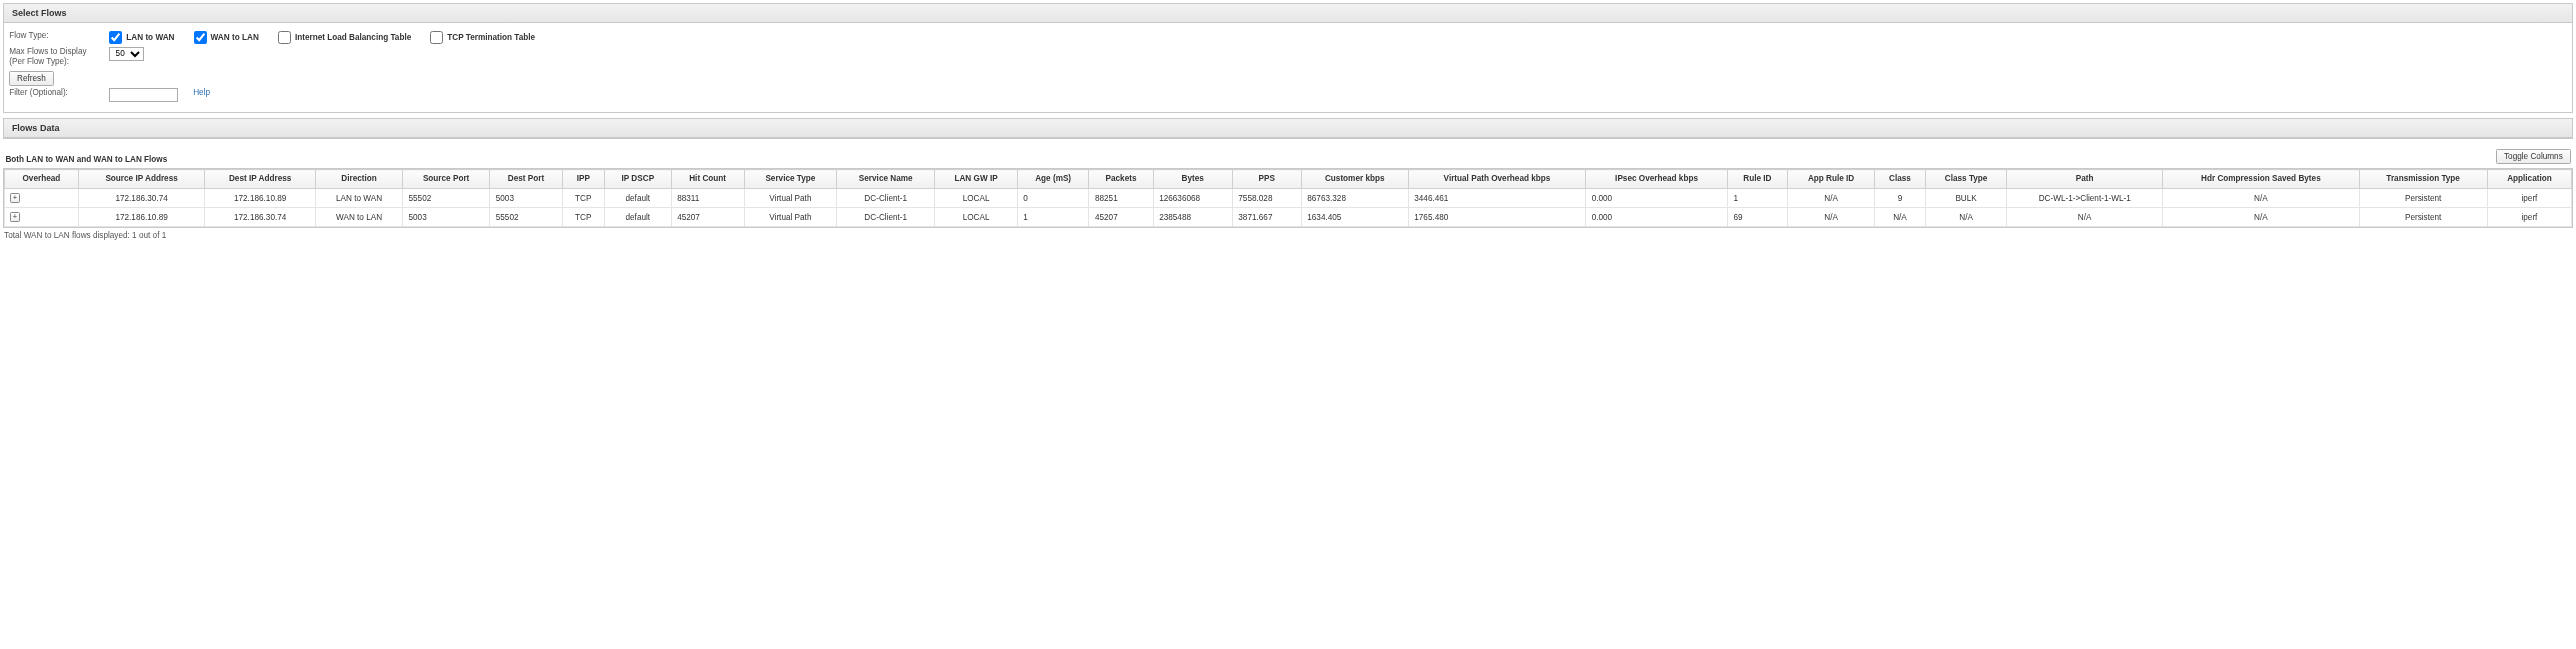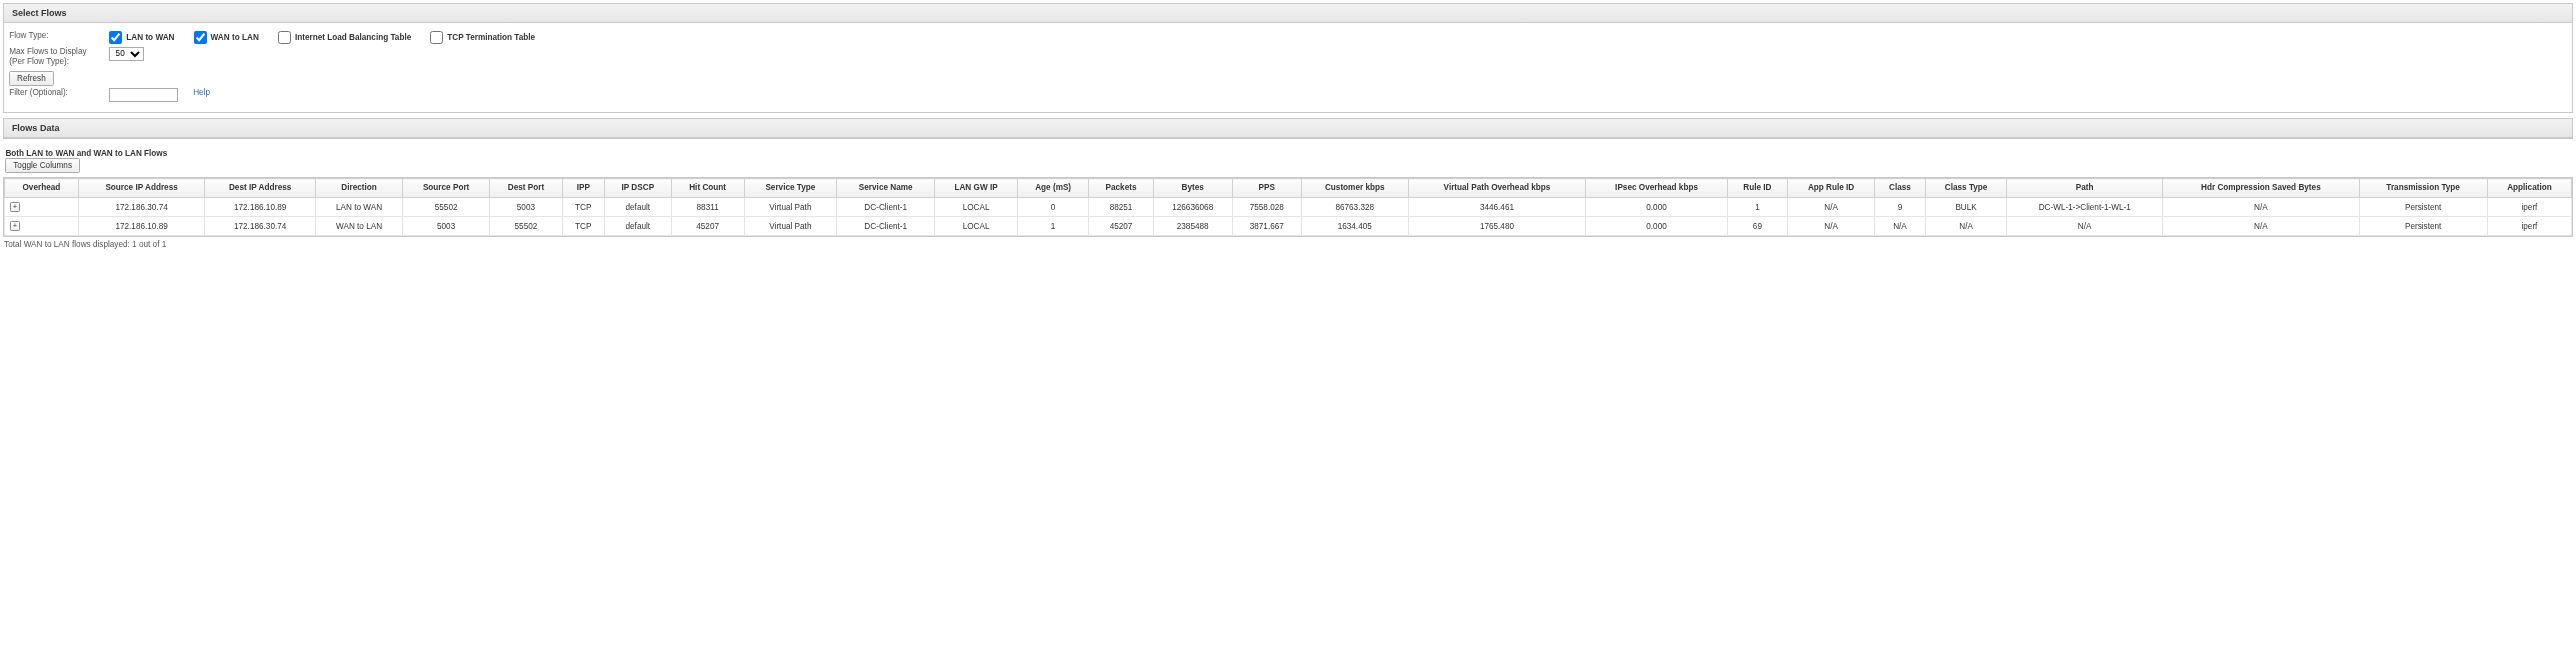--- a/index.html
+++ b/index.html
@@ -61,23 +61,22 @@
     background:linear-gradient(#fdfdfd,#ececec);
     color:#333;
     cursor:pointer;
   }
   .flows-caption {
     font-weight:bold;
     font-size:8.2px;
     color:#333;
     padding:4.1px 2.7px 4.1px 2.7px;
     display:flex;
-    align-items:flex-start;
+    align-items:flex-end;
     justify-content:space-between;
-    flex-direction:column;
   }
   .table-wrap {
     border:0.7px solid #c8c8c8;
     overflow-x:auto;
     overflow-y:auto;
   }
   table.data {
     border-collapse:collapse;
     width:100%;
     min-width:1056px;
@@ -95,21 +94,21 @@
     white-space:normal;
   }
   table.data td {
     border:0.7px solid #e4e4e4;
     padding:4.1px 5.5px;
     text-align:center;
     color:#333;
     white-space:nowrap;
   }
   table.data td.left { text-align:center; }
-  table.data td.right { text-align:center;margin-top:13px; }
+  table.data td.right { text-align:left;margin-top:13px; }
   .expand-btn {
     display:inline-block;
     width:9.6px; height:9.6px;
     border:0.7px solid #888;
     border-radius:1.4px;
     line-height:8.2px;
     font-size:7.5px;
     text-align:center;
     background:linear-gradient(#fff,#eee);
     cursor:pointer;

